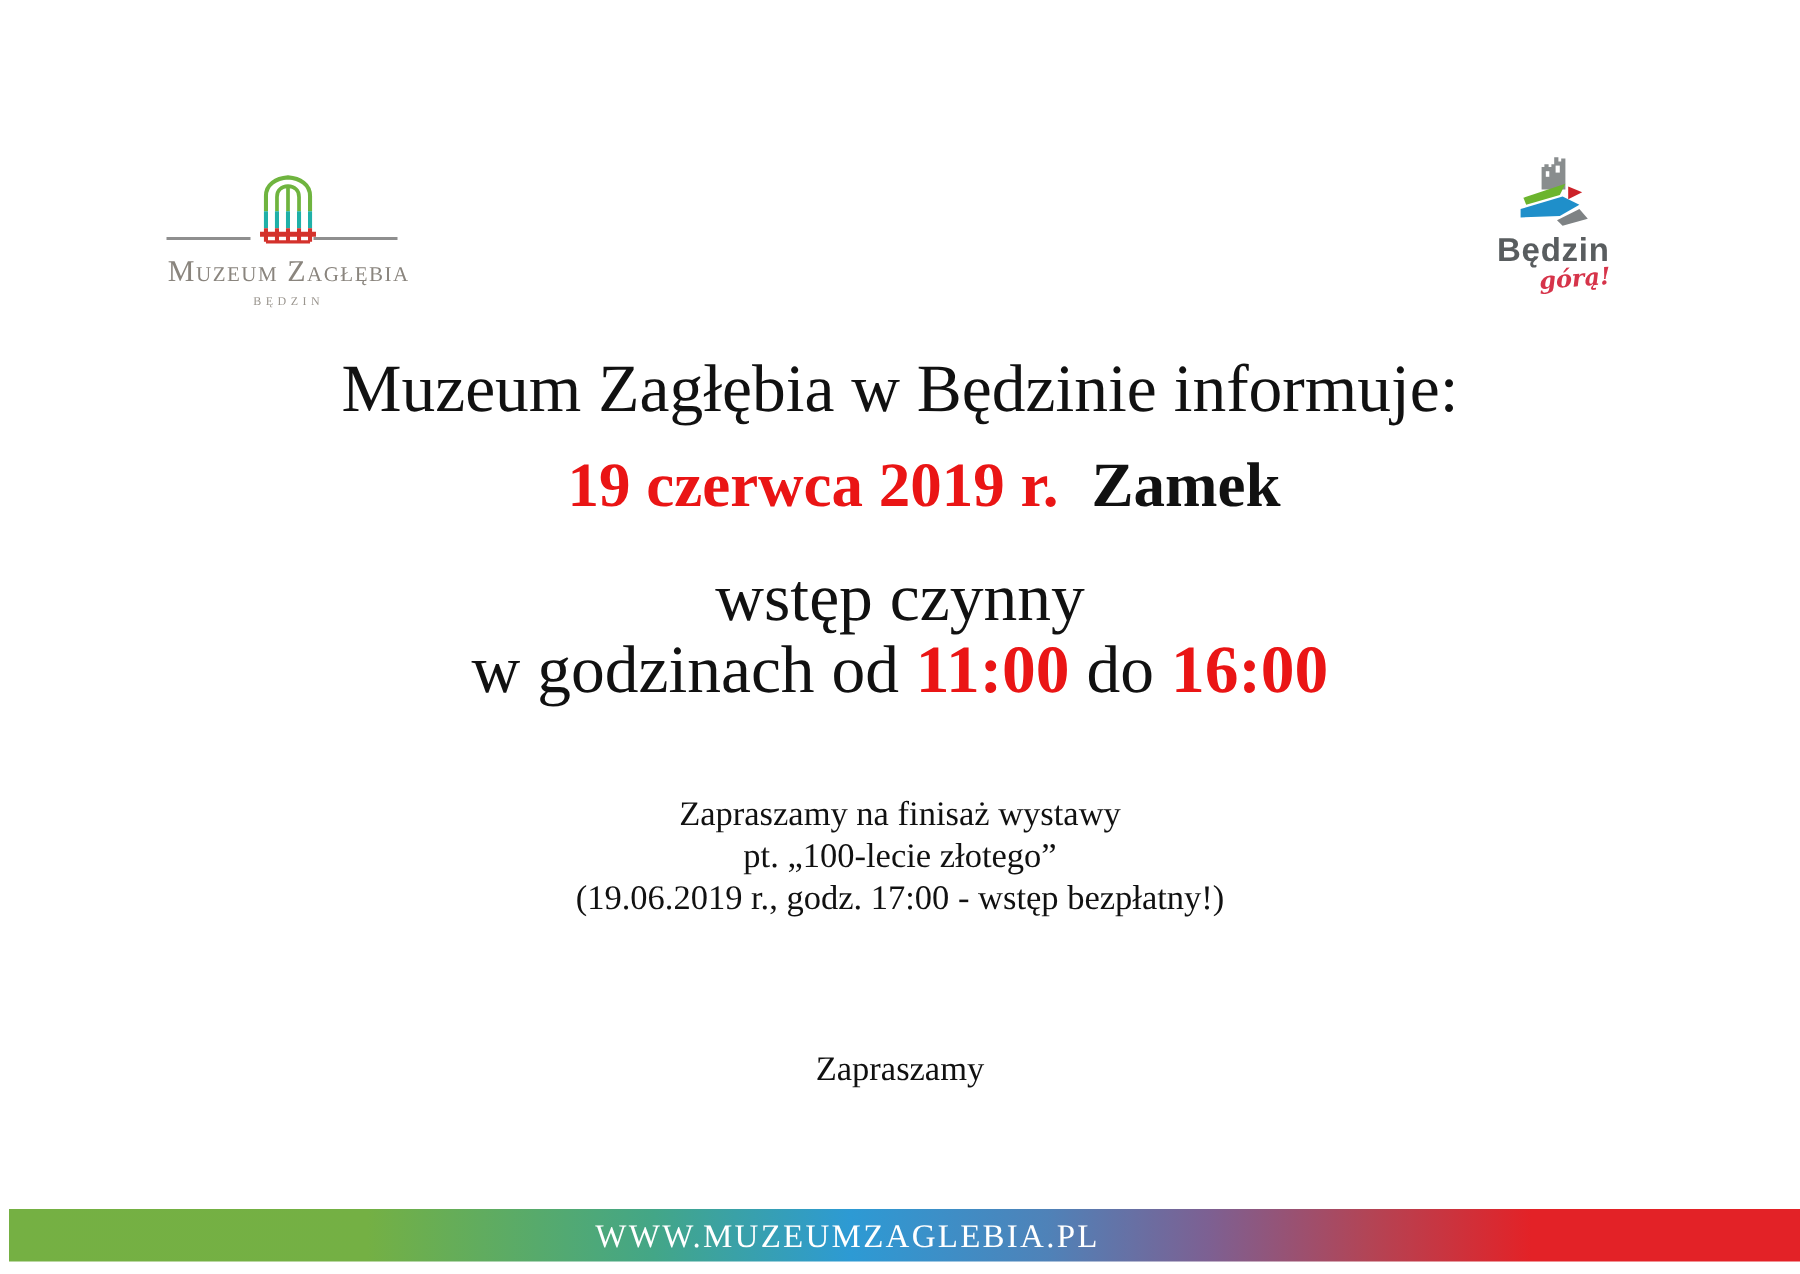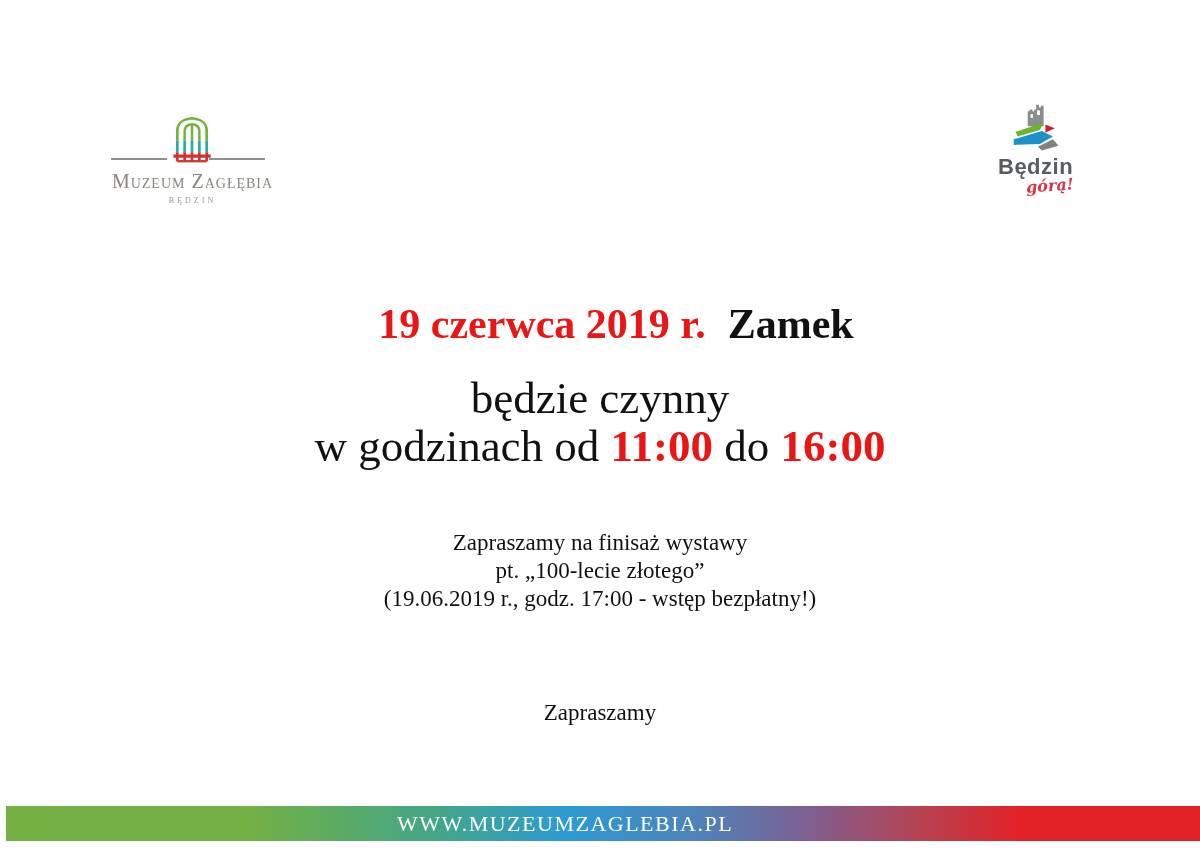--- a/index.html
+++ b/index.html
@@ -104,24 +104,25 @@
       <rect x="31" y="9" width="3" height="5" fill="#ffffff"></rect>
       <polygon points="8,32 38,22 34,30 10,37" fill="#6cb52e"></polygon>
       <polygon points="40,24 50,28 40,33" fill="#cc2229"></polygon>
       <polygon points="6,40 36,31 48,37 34,45 6,46" fill="#1f8fca"></polygon>
       <polygon points="32,48 48,40 54,47 36,52" fill="#7e8284"></polygon>
     </svg>
     <div class="c-name">Będzin</div>
     <div class="c-slogan">górą!</div>
   </div>
 
+  <div class="line heading">Muzeum Zagłębia w Będzinie informuje:</div>
 
   <div class="line date-line"><span class="red">19 czerwca 2019 r.</span><span class="venue">Zamek</span></div>
 
-  <div class="line open-line">będzie czynny</div>
+  <div class="line open-line">wstęp czynny</div>
 
   <div class="line hours-line"><span>w godzinach od </span><b class="red">11:00</b><span> do </span><b class="red">16:00</b></div>
 
   <div class="line invite-1">Zapraszamy na finisaż wystawy</div>
 
   <div class="line invite-2"><span>pt. </span><b>„100-lecie złotego”</b></div>
 
   <div class="line invite-3">(19.06.2019 r., godz. 17:00 - wstęp bezpłatny!)</div>
 
 

